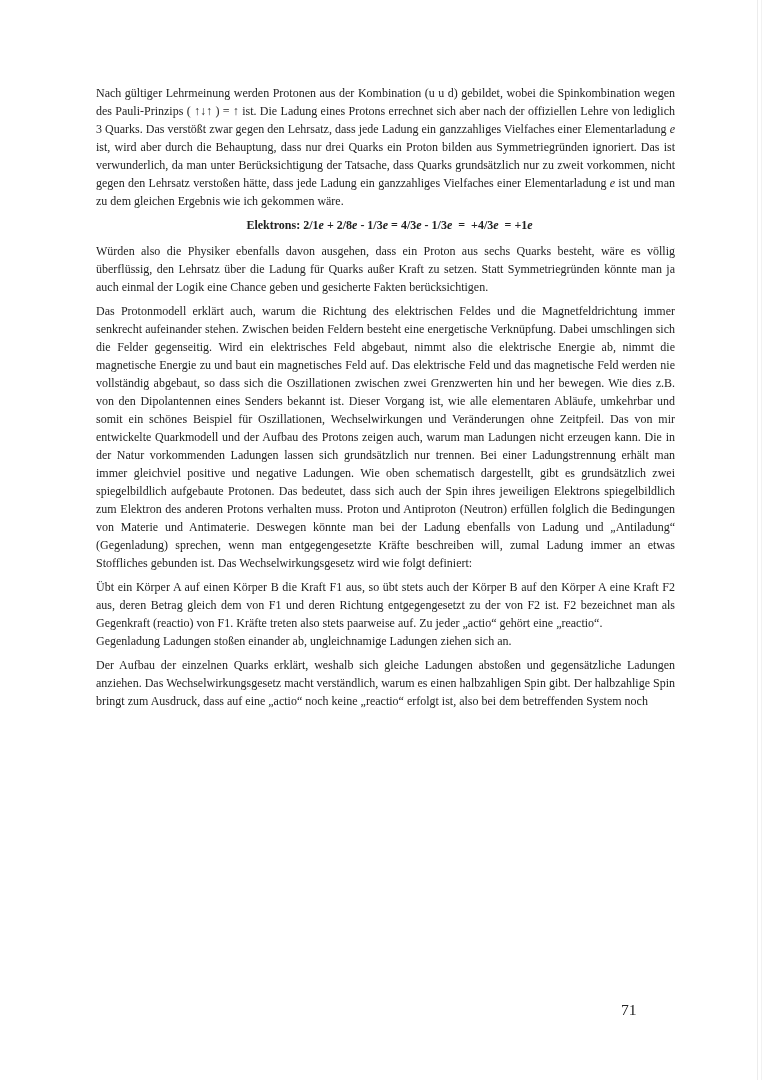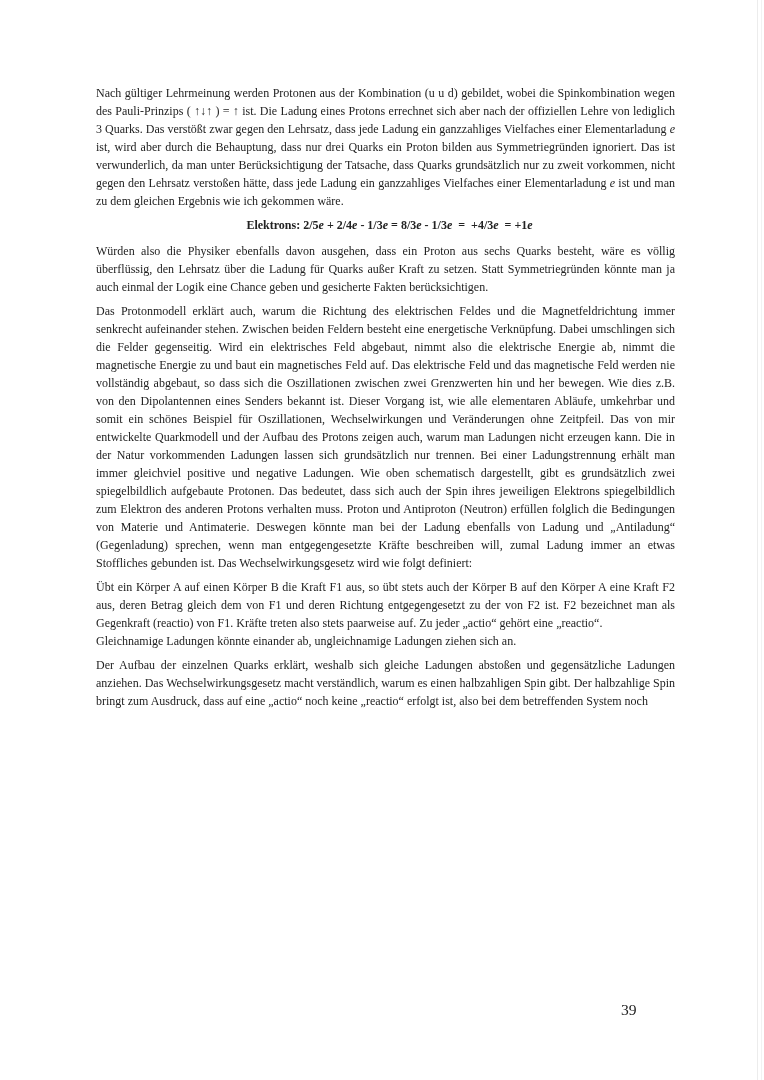--- a/index.html
+++ b/index.html
@@ -30,25 +30,25 @@
 </style>
 </head>
 <body>
 
 <div class="page-edge"></div>
 <div class="page-edge2"></div>
 
 <div class="content">
   <p><span>Nach gültiger Lehrmeinung werden Protonen aus der Kombination (u u d) gebildet, wobei die Spinkombination wegen des Pauli-Prinzips ( ↑↓↑ ) = ↑ ist. Die Ladung eines Protons errechnet sich aber nach der offiziellen Lehre von lediglich 3 Quarks. Das verstößt zwar gegen den Lehrsatz, dass jede Ladung ein ganzzahliges Vielfaches einer Elementarladung </span><i class="var">e</i><span> ist, wird aber durch die Behauptung, dass nur drei Quarks ein Proton bilden aus Symmetriegründen ignoriert. Das ist verwunderlich, da man unter Berücksichtigung der Tatsache, dass Quarks grundsätzlich nur zu zweit vorkommen, nicht gegen den Lehrsatz verstoßen hätte, dass jede Ladung ein ganzzahliges Vielfaches einer Elementarladung </span><i class="var">e</i><span> ist und man zu dem gleichen Ergebnis wie ich gekommen wäre.</span></p>
 
-  <p class="equation"><span>Elektrons:</span> <span>2/5</span><span class="e">e</span><span> + 2/4</span><span class="e">e</span><span> - 1/3</span><span class="e">e</span><span> = 8/3</span><span class="e">e</span><span> - 1/3</span><span class="e">e</span><span style="white-space:pre">  =  +4/3</span><span class="e">e</span><span style="white-space:pre">  = +1</span><span class="e">e</span></p>
+  <p class="equation"><span>Elektrons:</span> <span>2/1</span><span class="e">e</span><span> + 2/8</span><span class="e">e</span><span> - 1/3</span><span class="e">e</span><span> = 4/3</span><span class="e">e</span><span> - 1/3</span><span class="e">e</span><span style="white-space:pre">  =  +4/3</span><span class="e">e</span><span style="white-space:pre">  = +1</span><span class="e">e</span></p>
 
   <p>Würden also die Physiker ebenfalls davon ausgehen, dass ein Proton aus sechs Quarks besteht, wäre es völlig überflüssig, den Lehrsatz über die Ladung für Quarks außer Kraft zu setzen. Statt Symmetriegründen könnte man ja auch einmal der Logik eine Chance geben und gesicherte Fakten berücksichtigen.</p>
 
   <p>Das Protonmodell erklärt auch, warum die Richtung des elektrischen Feldes und die Magnetfeldrichtung immer senkrecht aufeinander stehen. Zwischen beiden Feldern besteht eine energetische Verknüpfung. Dabei umschlingen sich die Felder gegenseitig. Wird ein elektrisches Feld abgebaut, nimmt also die elektrische Energie ab, nimmt die magnetische Energie zu und baut ein magnetisches Feld auf. Das elektrische Feld und das magnetische Feld werden nie vollständig abgebaut, so dass sich die Oszillationen zwischen zwei Grenzwerten hin und her bewegen. Wie dies z.B. von den Dipolantennen eines Senders bekannt ist. Dieser Vorgang ist, wie alle elementaren Abläufe, umkehrbar und somit ein schönes Beispiel für Oszillationen, Wechselwirkungen und Veränderun­gen ohne Zeitpfeil. Das von mir entwickelte Quarkmodell und der Aufbau des Protons zeigen auch, warum man Ladungen nicht erzeugen kann. Die in der Natur vorkommenden Ladungen lassen sich grundsätzlich nur trennen. Bei einer Ladungstrennung erhält man immer gleichviel positive und negative Ladungen. Wie oben schematisch dargestellt, gibt es grundsätzlich zwei spiegelbildlich aufgebaute Protonen. Das bedeutet, dass sich auch der Spin ihres jeweiligen Elektrons spiegelbildlich zum Elektron des anderen Protons verhalten muss. Proton und Antiproton (Neutron) erfüllen folglich die Bedingungen von Materie und Antimaterie. Deswegen könnte man bei der Ladung ebenfalls von Ladung und „Antiladung“ (Gegenladung) sprechen, wenn man entgegengesetzte Kräfte beschreiben will, zumal Ladung immer an etwas Stoffliches gebunden ist. Das Wechselwirkungsgesetz wird wie folgt definiert:</p>
 
   <p class="law">Übt ein Körper A auf einen Körper B die Kraft F1  aus, so übt stets auch der Körper B auf den Körper A eine Kraft F2  aus, deren Betrag gleich dem von F1  und deren Richtung entgegengesetzt zu der von F2 ist. F2 bezeichnet man als Gegenkraft (reactio) von F1. Kräfte treten also stets paarweise auf. Zu jeder „actio“ gehört eine „reactio“.</p>
-  <p class="law-tail">Gleichnamige Ladungen könnte einander ab, ungleichnamige Ladungen ziehen sich an.</p>
+  <p class="law-tail">Gegenladung Ladungen stoßen einander ab, ungleichnamige Ladungen ziehen sich an.</p>
 
   <p>Der Aufbau der einzelnen Quarks erklärt, weshalb sich gleiche Ladungen abstoßen und gegensätzliche Ladungen anziehen. Das Wechselwirkungsgesetz macht verständlich, warum es einen halbzahligen Spin gibt. Der halbzahlige Spin bringt zum Ausdruck, dass auf eine „actio“ noch keine „reactio“ erfolgt ist, also bei dem betreffenden System noch</p>
 </div>
 
-<div class="page-number">39</div>
+<div class="page-number">71</div>
 
 </body></html>

